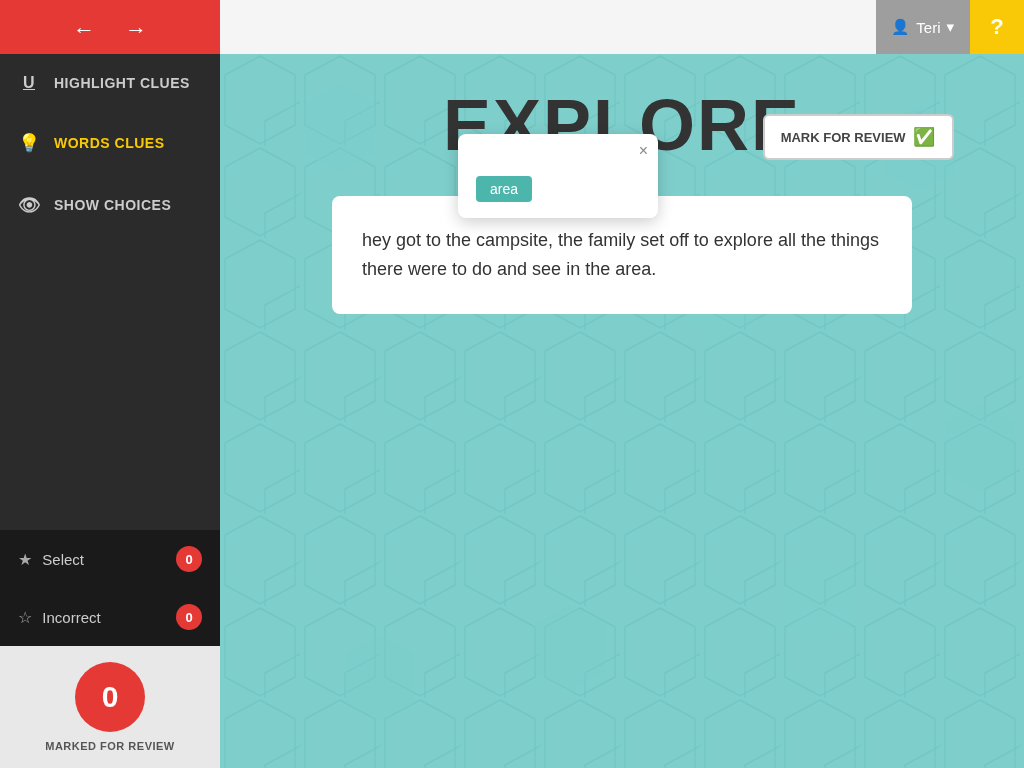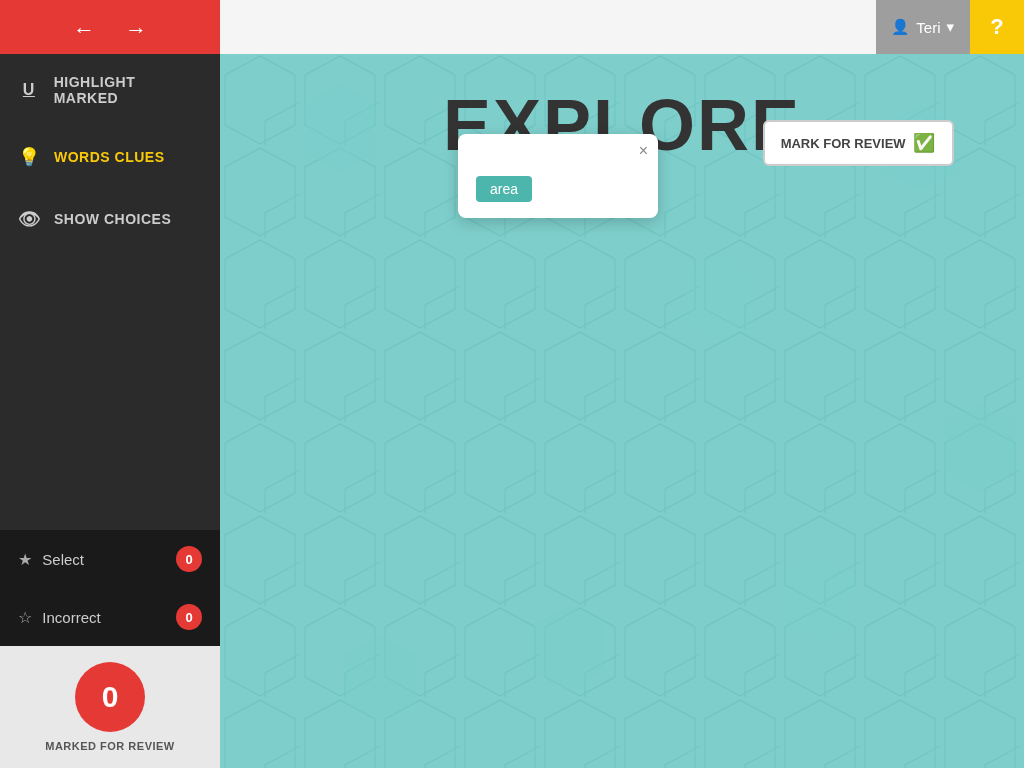--- a/index.html
+++ b/index.html
@@ -177,21 +177,21 @@
       font-size: 72px;
       font-weight: bold;
       color: #333;
       text-align: center;
       margin-bottom: 30px;
       letter-spacing: 2px;
     }
 
     .mark-review-btn {
       position: absolute;
-      top: 36px;
+      top: 30px;
       right: 30px;
       background: white;
       border: 2px solid #ccc;
       border-radius: 6px;
       padding: 10px 16px;
       font-size: 13px;
       font-weight: bold;
       cursor: pointer;
       display: flex;
       align-items: center;
@@ -291,21 +291,21 @@
     </button>
     <button class="help-btn">?</button>
   </div>
 </div>
 
 <div class="main-layout">
 
   <div class="sidebar">
     <div class="sidebar-item">
       <span class="icon" style="text-decoration:underline;color:#ccc;font-weight:bold;font-size:16px;">U</span>
-      <span>HIGHLIGHT MARKED</span>
+      <span>HIGHLIGHT CLUES</span>
     </div>
     <div class="sidebar-item active">
       <span class="icon">💡</span>
       <span>WORDS CLUES</span>
     </div>
     <div class="sidebar-item">
       <span class="icon">👁</span>
       <span>SHOW CHOICES</span>
     </div>
 
@@ -362,16 +362,19 @@
 
     <div class="content-inner">
       <div style="position:relative;">
         <h1 class="page-title">EXPLORE</h1>
         <button class="mark-review-btn">
           <span>MARK FOR REVIEW</span>
           <span class="review-icon">✅</span>
         </button>
       </div>
 
+      <div class="passage-card">
+        <span>hey got to the campsite, the family set off to explore all the things there were to do and see in the area.</span>
+      </div>
 
     </div>
   </div>
 </div>
 
 </body></html>

